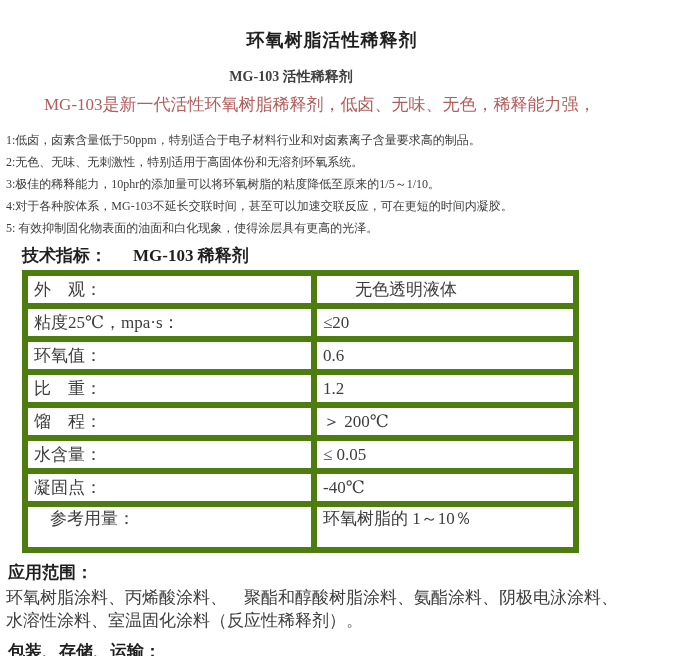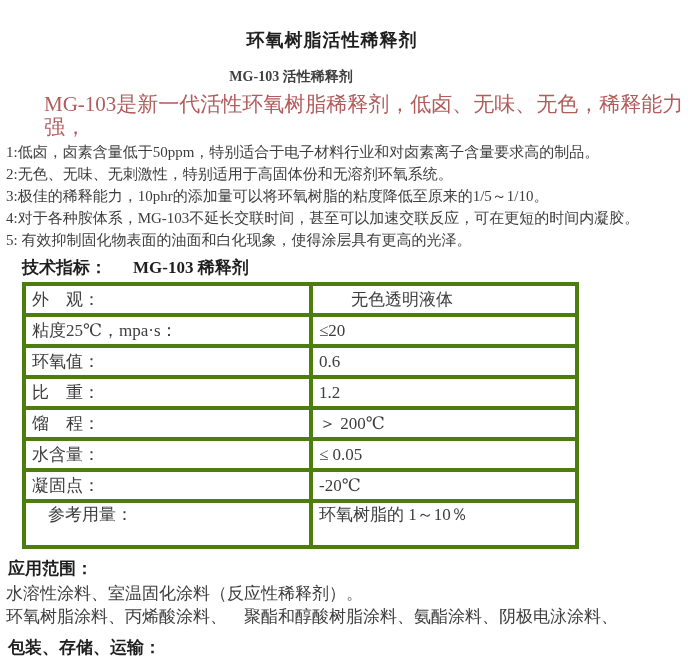--- a/index.html
+++ b/index.html
@@ -19,43 +19,43 @@
   }
   .subtitle{
     text-align:center;
     font-size:14px;font-weight:bold;color:#404040;
     width:570px;margin:3px 0 0 0;
   }
   .intro{
     margin-top:7px;
     padding-left:38px;
     color:#b25c5c;
-    font-size:21px;line-height:23px;
+    font-size:17px;line-height:23px;
   }
   .features{
-    margin-top:2px;
-    font-size:15px;line-height:22px;
+    margin-top:13px;
+    font-size:12px;line-height:22px;
     color:#3d3d3d;
     width:689px;
   }
   .spec-heading{
     margin:5px 0 3px 16px;
     font-size:17px;font-weight:bold;color:#1f1f1f;
   }
   .spec-heading .product{margin-left:26px;}
   table.spec{
     margin-left:16px;
     border-collapse:collapse;
     width:557px;
     table-layout:fixed;
     font-size:17px;color:#3d3d3d;
     border:2px solid #1a1a1a;
   }
   table.spec td{
-    border:4px solid #4d7c0f;
+    border:6px solid #4d7c0f;
     padding:2px 6px;
     vertical-align:middle;
   }
   table.spec td.label{width:271px;}
   table.spec tr{height:29px;}
   table.spec tr.tall{height:46px;}
   table.spec tr.tall td{vertical-align:top;padding-top:0;margin-left:32px;}
   table.spec tr.tall td.label{padding-left:22px;}
   table.spec tr.first td.value{padding-left:38px;}
 
@@ -112,31 +112,31 @@
       <tr>
         <td class="label">馏　程：</td>
         <td class="value">＞ 200℃</td>
       </tr>
       <tr>
         <td class="label">水含量：</td>
         <td class="value">≤ 0.05</td>
       </tr>
       <tr>
         <td class="label">凝固点：</td>
-        <td class="value">-20℃</td>
+        <td class="value">-40℃</td>
       </tr>
       <tr class="tall">
         <td class="label">参考用量：</td>
         <td class="value">环氧树脂的 1～10％</td>
       </tr>
     </tbody>
   </table>
 
   <div class="section-heading">应用范围：</div>
   <div class="section-body">
+    <div>环氧树脂涂料、丙烯酸涂料、　聚酯和醇酸树脂涂料、氨酯涂料、阴极电泳涂料、</div>
     <div>水溶性涂料、室温固化涂料（反应性稀释剂）。</div>
-    <div>环氧树脂涂料、丙烯酸涂料、　聚酯和醇酸树脂涂料、氨酯涂料、阴极电泳涂料、</div>
   </div>
 
   <div class="section-heading">包装、存储、运输：</div>
   <div class="section-body">本产品采用镀锌铁桶包装，每桶净重200Kg,密闭贮存，避免光照，贮存期为一年。</div>
 
 </div>
 
 </body></html>

